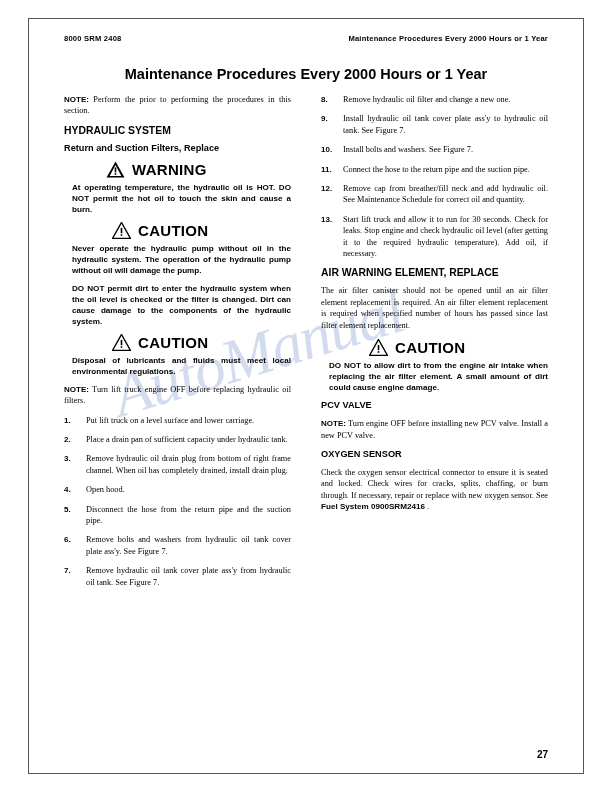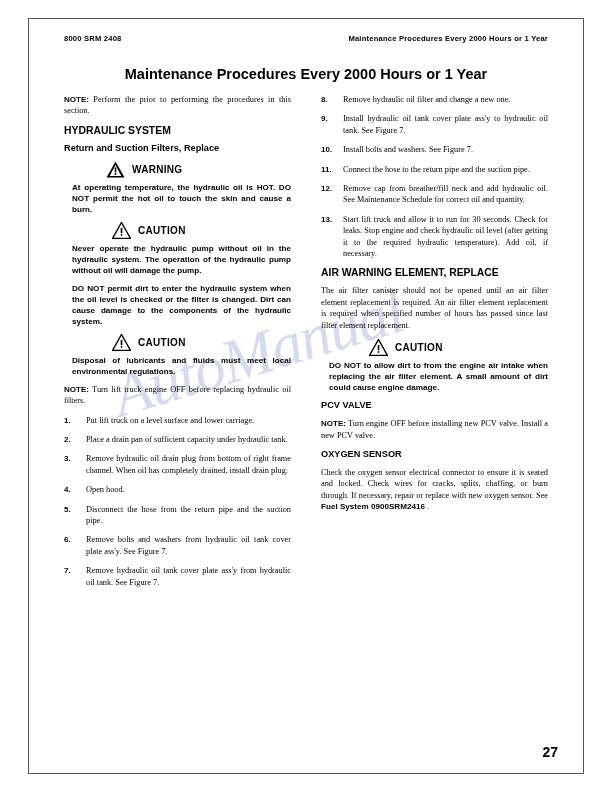--- a/index.html
+++ b/index.html
@@ -105,21 +105,21 @@
   }
   .tri {
     position: relative;
     width: 19px;
     height: 17px;
   }
   .tri svg { display:block; }
   .safety-word {
     font-family: "Liberation Sans", sans-serif;
     font-weight: bold;
-    font-size: 10px;
+    font-size: 15px;
     letter-spacing: 0.3px;
   }
   .safety-text {
     font-family: "Liberation Sans", sans-serif;
     font-weight: bold;
     font-size: 8.1px;
     line-height: 11px;
     text-align: justify;
     margin: 0 0 7px 8px;
   }
@@ -144,25 +144,25 @@
     font-weight: bold;
     font-size: 8px;
   }
   .bold-inline {
     font-family: "Liberation Sans", sans-serif;
     font-weight: bold;
     font-size: 8.1px;
   }
   .pagenum {
     position: absolute;
-    right: 54px;
+    right: 64px;
     bottom: 32px;
     font-family: "Liberation Sans", sans-serif;
     font-weight: bold;
-    font-size: 14px;
+    font-size: 10px;
   }
   .watermark {
     position: absolute;
     left: 108px;
     top: 318px;
     font-family: "Liberation Serif", serif;
     font-style: italic;
     font-size: 62px;
     color: rgba(120, 150, 205, 0.33);
     transform: rotate(-17deg);

